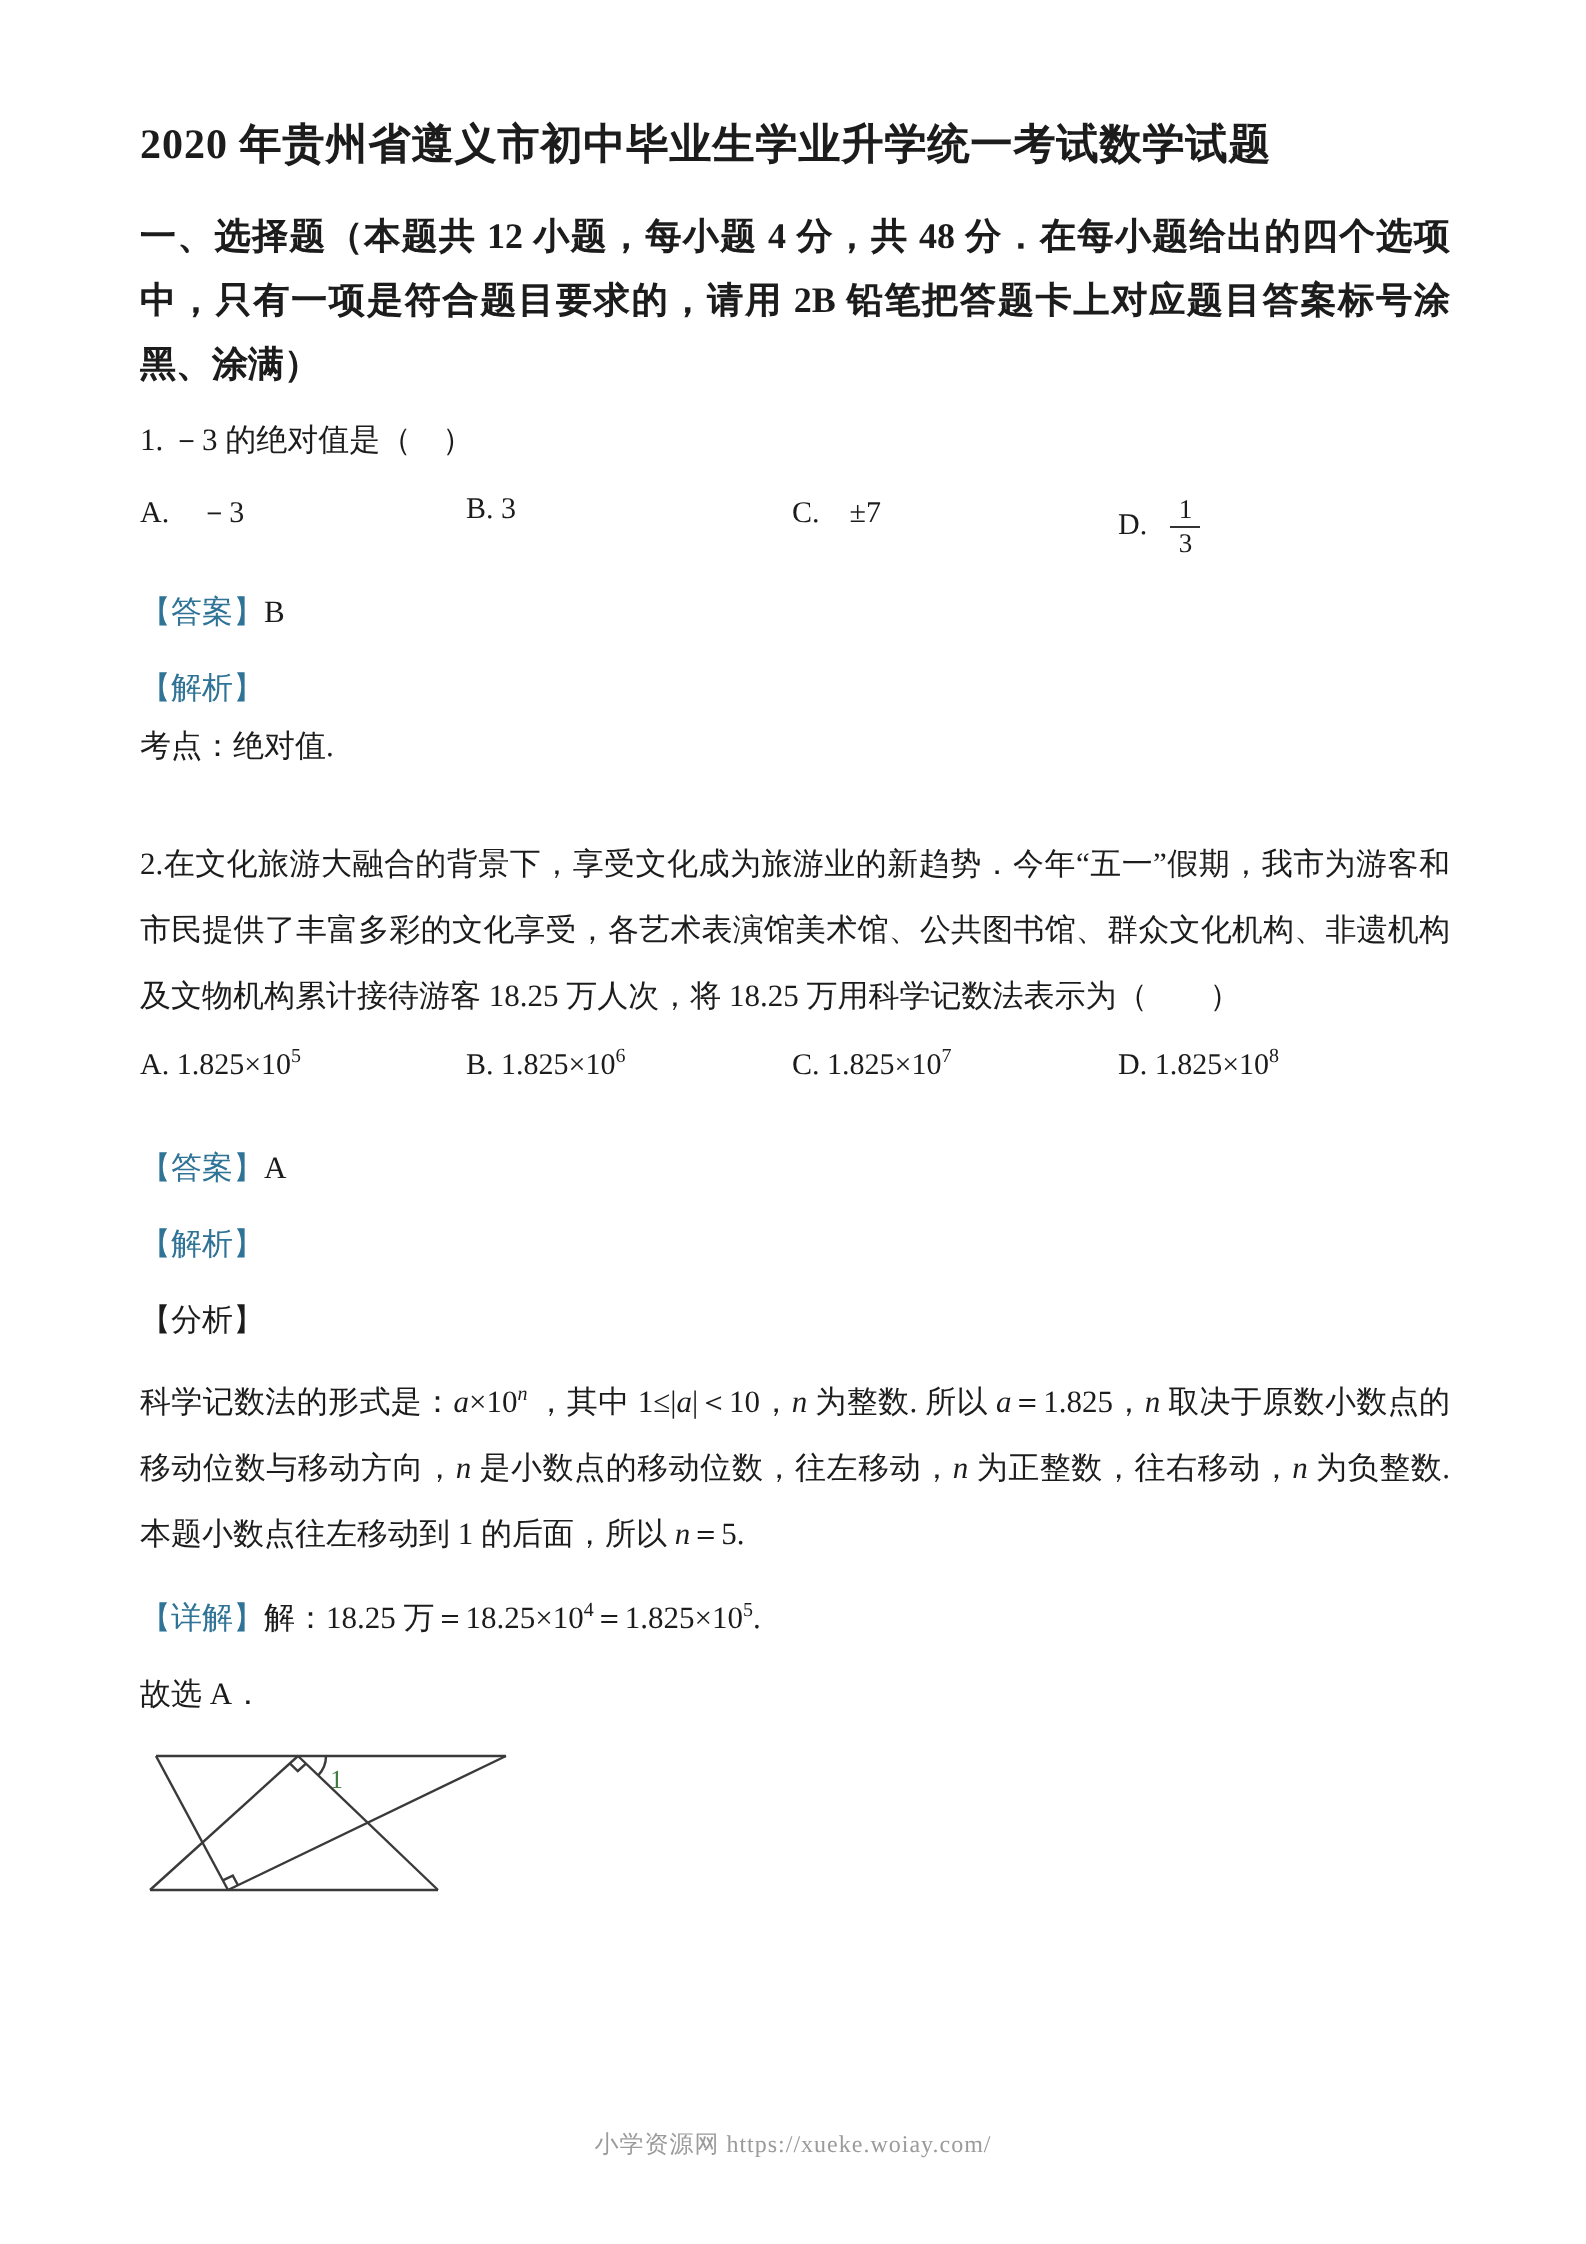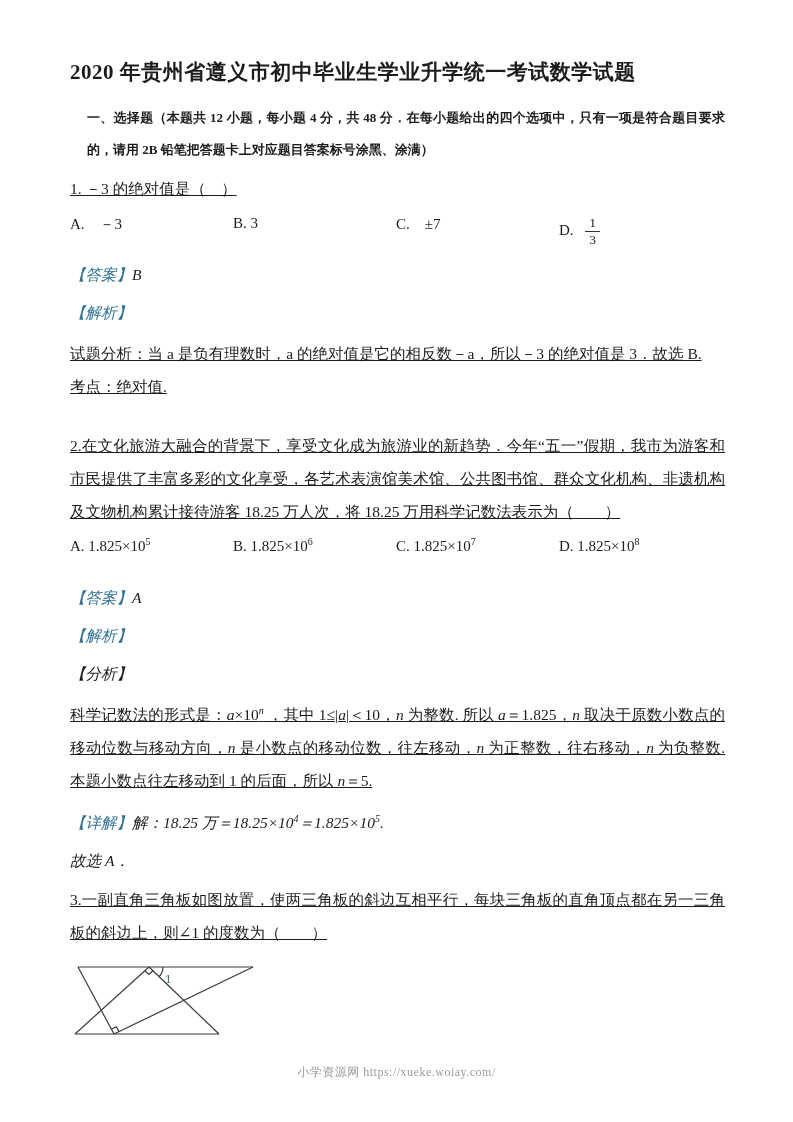--- a/index.html
+++ b/index.html
@@ -14,31 +14,31 @@
     font-family:"Liberation Serif","DejaVu Serif",serif;
     color:var(--ink);
     overflow:hidden;
   }
   .page{padding:58px 68px 0 70px;}
   .title{
     font-size:21px;font-weight:bold;text-align:left;
     margin:0 0 16px 0;letter-spacing:0.5px;
   }
   .section-head{
-    font-size:13px;font-weight:bold;line-height:32px;
-    text-align:justify;margin:0 0 4px 17px;
+    font-size:18px;font-weight:bold;line-height:32px;
+    text-align:justify;margin:0 0 4px 0;
   }
   .stem,.para{
-    font-size:15.5px;line-height:33px;text-align:justify;margin:0;text-decoration:underline;
+    font-size:15.5px;line-height:33px;text-align:justify;margin:0;
   }
   .mt-q{margin-top:10px;}
   .mt-sm{margin-top:12px;}
   .mt-xs{margin-top:6px;}
   .gap-q{margin-top:26px;}
-  .row{font-size:15.5px;line-height:24px;margin:14px 0 0 0;font-style:italic;}
+  .row{font-size:15.5px;line-height:24px;margin:14px 0 0 0;}
   .lbl-teal{color:var(--label-teal);}
   .opts{
     display:flex;font-size:15px;
     margin:10px 0 0 0;min-height:34px;
   }
   .opt{width:163px;flex:0 0 163px;}
   .opt:last-child{flex:1 1 auto;width:auto;}
   sup{font-size:10px;line-height:0;}
   i{font-family:"Liberation Serif","DejaVu Serif",serif;}
   .frac{
@@ -79,21 +79,20 @@
           <span class="den">3</span>
         </span>
       </span>
     </div>
     <p class="row">
       <span class="lbl-teal">【答案】</span><span>B</span>
     </p>
     <p class="row">
       <span class="lbl-teal">【解析】</span>
     </p>
-    <p class="para mt-sm">试题分析：当 a 是负有理数时，a 的绝对值是它的相反数－a，所以－3 的绝对值是 3．故选 B.</p>
     <p class="para">考点：绝对值.</p>
   </section>
 
   <section>
     <p class="stem gap-q">2.在文化旅游大融合的背景下，享受文化成为旅游业的新趋势．今年“五一”假期，我市为游客和市民提供了丰富多彩的文化享受，各艺术表演馆美术馆、公共图书馆、群众文化机构、非遗机构及文物机构累计接待游客 18.25 万人次，将 18.25 万用科学记数法表示为（　　）</p>
     <div class="opts">
       <span class="opt">A. 1.825×10<sup>5</sup></span>
       <span class="opt">B. 1.825×10<sup>6</sup></span>
       <span class="opt">C. 1.825×10<sup>7</sup></span>
       <span class="opt">D. 1.825×10<sup>8</sup></span>
@@ -108,21 +107,20 @@
       <span>【分析】</span>
     </p>
     <p class="para mt-sm">科学记数法的形式是：<i>a</i>×10<sup><i>n</i></sup> ，其中 1≤|<i>a</i>|＜10，<i>n</i> 为整数. 所以 <i>a</i>＝1.825，<i>n</i> 取决于原数小数点的移动位数与移动方向，<i>n</i> 是小数点的移动位数，往左移动，<i>n</i> 为正整数，往右移动，<i>n</i> 为负整数. 本题小数点往左移动到 1 的后面，所以 <i>n</i>＝5.</p>
     <p class="row mt-sm">
       <span class="lbl-teal">【详解】</span><span>解：18.25 万＝18.25×10<sup>4</sup>＝1.825×10<sup>5</sup>.</span>
     </p>
     <p class="row">故选 A．</p>
   </section>
 
   <section>
-    <p class="stem mt-q">3.一副直角三角板如图放置，使两三角板的斜边互相平行，每块三角板的直角顶点都在另一三角板的斜边上，则∠1 的度数为（　　）</p>
     <div class="figure">
       <svg width="193" height="90" viewBox="0 0 193 90">
 
         <line class="fig-line" x1="8" y1="10" x2="183" y2="10"></line>
         <line class="fig-line" x1="5" y1="77" x2="149" y2="77"></line>
         <line class="fig-line" x1="8" y1="10" x2="44" y2="77"></line>
         <line class="fig-line" x1="44" y1="77" x2="183" y2="10"></line>
         <line class="fig-line" x1="5" y1="77" x2="79" y2="10"></line>
         <line class="fig-line" x1="79" y1="10" x2="149" y2="77"></line>
         <path class="fig-line" d="M 41.4 72.2 L 46.4 69.8 L 49 74.6"></path>

